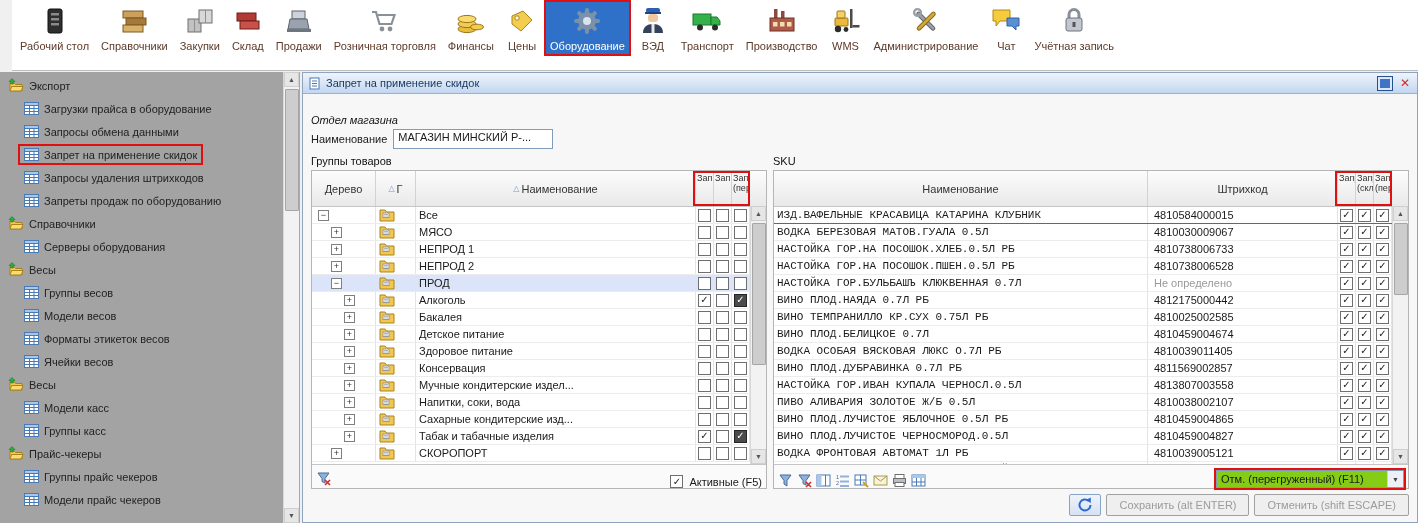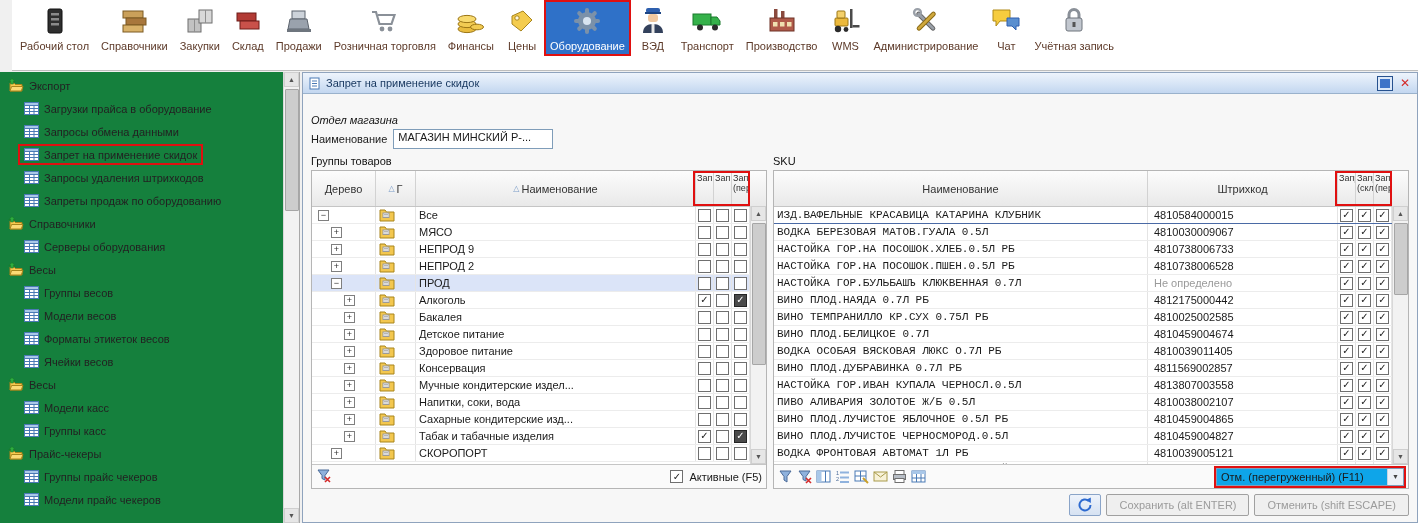--- a/index.html
+++ b/index.html
@@ -11,21 +11,21 @@
   
   .toolbar{position:absolute;top:0;left:12px;right:0;height:71px;background:#ffffff;border-bottom:1px solid #bdbdbd;display:flex;align-items:flex-start;padding:0 2px;box-sizing:border-box;}
   .tb-item{display:flex;flex-direction:column;align-items:center;padding:3px 6px 4px;cursor:default;}
   .tb-icon{height:36px;display:flex;align-items:center;justify-content:center;}
   .tb-label{margin-top:1px;color:#5d3a29;white-space:nowrap;}
   .tb-item.selected{background:#2f71c8;}
   .tb-item.selected .tb-label{color:#ffffff;}
   .tb-item.annotated{outline:2px solid #e01010;outline-offset:-2px;}
 
   
-  .sidebar{position:absolute;top:72px;left:0;width:300px;bottom:0;background:#15803d;border-right:1px solid #a8a8a8;box-sizing:border-box;}
+  .sidebar{position:absolute;top:72px;left:0;width:300px;bottom:0;background:#a3a3a3;border-right:1px solid #a8a8a8;box-sizing:border-box;}
   .sidebar-items{position:absolute;left:0;top:2px;right:17px;bottom:0;overflow:hidden;}
   .sb-item{height:23px;display:flex;align-items:center;white-space:nowrap;}
   .sb-item .row-inner{display:inline-flex;align-items:center;gap:5px;padding:1px 4px;}
   .sb-folder .row-inner{margin-left:4px;}
   .sb-leaf .row-inner{margin-left:20px;}
   .sb-item.annotated .row-inner{outline:2px solid #e01010;}
   .sb-label{color:#222;}
 
   
   .vscroll{position:absolute;width:16px;background:#f2f2f2;border-left:1px solid #d8d8d8;display:flex;flex-direction:column;align-items:center;box-sizing:border-box;}
@@ -77,23 +77,23 @@
   .bar-missing{color:#9a9a9a;}
 
   .exp{width:9px;height:9px;border:1px solid #7f7f7f;background:#fff;display:inline-flex;align-items:center;justify-content:center;font-size:9px;line-height:7px;color:#333;flex:none;}
   .cb{box-sizing:border-box;width:13px;height:13px;border:1px solid #6f6f6f;background:#fff;display:inline-flex;align-items:center;justify-content:center;font-weight:bold;font-size:10px;line-height:10px;color:#1a1a1a;flex:none;}
   .cb.checked::after{content:"✓";}
   .cb.dark{background:#4a4a4a;border-color:#242424;color:#fff;}
 
   .tbl-scroll{right:0;top:35px;bottom:24px;}
   .hdr-annot{position:absolute;top:0;right:16px;width:57px;height:35px;border:2px solid #e01010;box-sizing:border-box;pointer-events:none;z-index:5;}
 
-  .tfoot{height:23px;flex:none;border-top:1px solid #c5c5c5;background:#fafafa;display:flex;align-items:center;gap:3px;padding:0 4px;}
+  .tfoot{height:23px;flex:none;border-top:1px solid #c5c5c5;background:#fafafa;display:flex;align-items:flex-end;gap:3px;padding:0 4px;}
   .foot-lbl{margin-left:3px;}
-  .mode-dd{width:188px;height:18px;border:1px solid #7f9db9;background:#0ea5e9;display:flex;align-items:center;box-sizing:border-box;}
+  .mode-dd{width:188px;height:18px;border:1px solid #7f9db9;background:#84cc16;display:flex;align-items:center;box-sizing:border-box;}
   .mode-dd.annotated{outline:2px solid #e01010;}
   .dd-text{flex:1;padding:0 4px;white-space:nowrap;overflow:hidden;}
   .dd-arrow{width:15px;height:100%;display:flex;align-items:center;justify-content:center;font-size:7px;color:#444;border-left:1px solid #c8d4e2;background:#edf1f7;}
 
   .actions{flex:none;display:flex;justify-content:flex-end;align-items:center;gap:5px;margin-top:5px;}
   .btn{height:22px;border:1px solid #a0a0a0;border-radius:2px;background:linear-gradient(#fafafa,#e2e2e2);font-family:inherit;font-size:11px;padding:0 12px;}
   .btn.disabled{color:#9b9b9b;background:#efefef;}
   .btn.refresh{width:32px;padding:0;background:linear-gradient(#eef3fb,#d6e2f2);border-color:#8aa4c8;display:inline-flex;align-items:center;justify-content:center;}
 </style>
 </head>
@@ -703,21 +703,21 @@
                   <div class="td td-grp">
                     <span class="icon ">
                       <svg width="16" height="14" viewBox="0 0 16 14">
                         <path d="M1 2 h5 l1.5 2 H15 v9 H1 z" fill="#f3c74f" stroke="#a8851c"></path>
                         <rect x="4" y="5" width="6" height="4.5" fill="#fff" stroke="#9a9a9a"></rect>
                         <line x1="5" y1="6.5" x2="9" y2="6.5" stroke="#b5b5b5"></line>
                         <line x1="5" y1="8" x2="9" y2="8" stroke="#b5b5b5"></line>
                       </svg>
                     </span>
                   </div>
-                  <div class="td td-name">НЕПРОД 9</div>
+                  <div class="td td-name">НЕПРОД 1</div>
                   <div class="td td-chk">
                     <span class="cb"></span>
                   </div>
                   <div class="td td-chk">
                     <span class="cb"></span>
                   </div>
                   <div class="td td-chk">
                     <span class="cb"></span>
                   </div>
                 </div>

